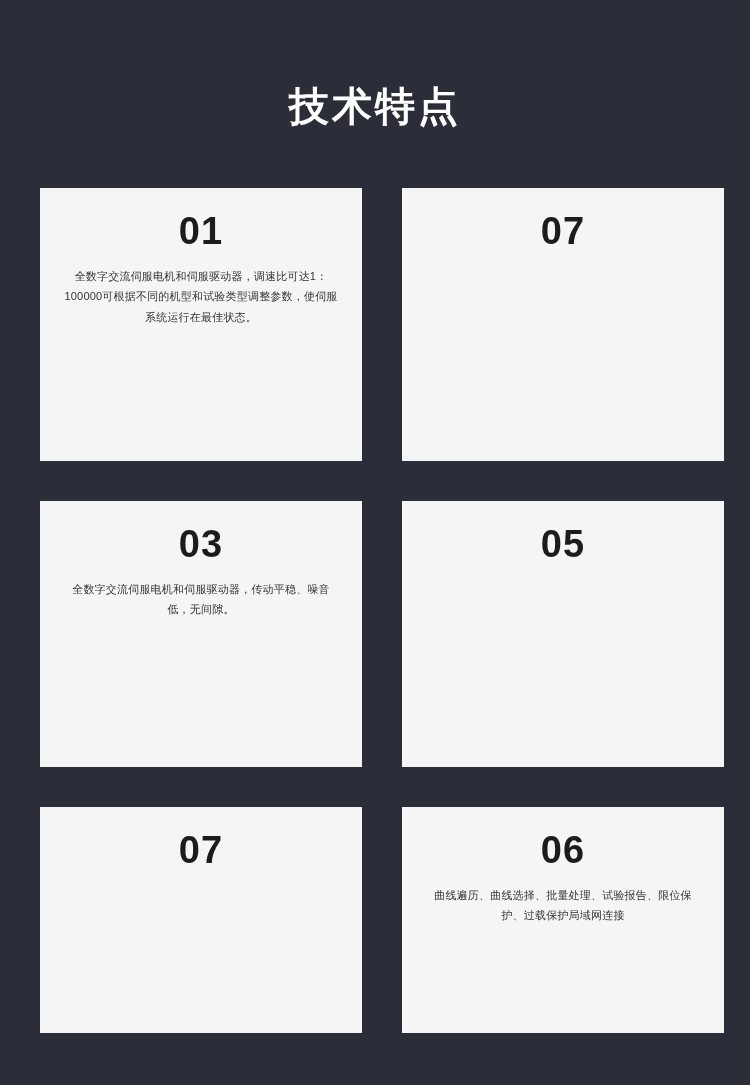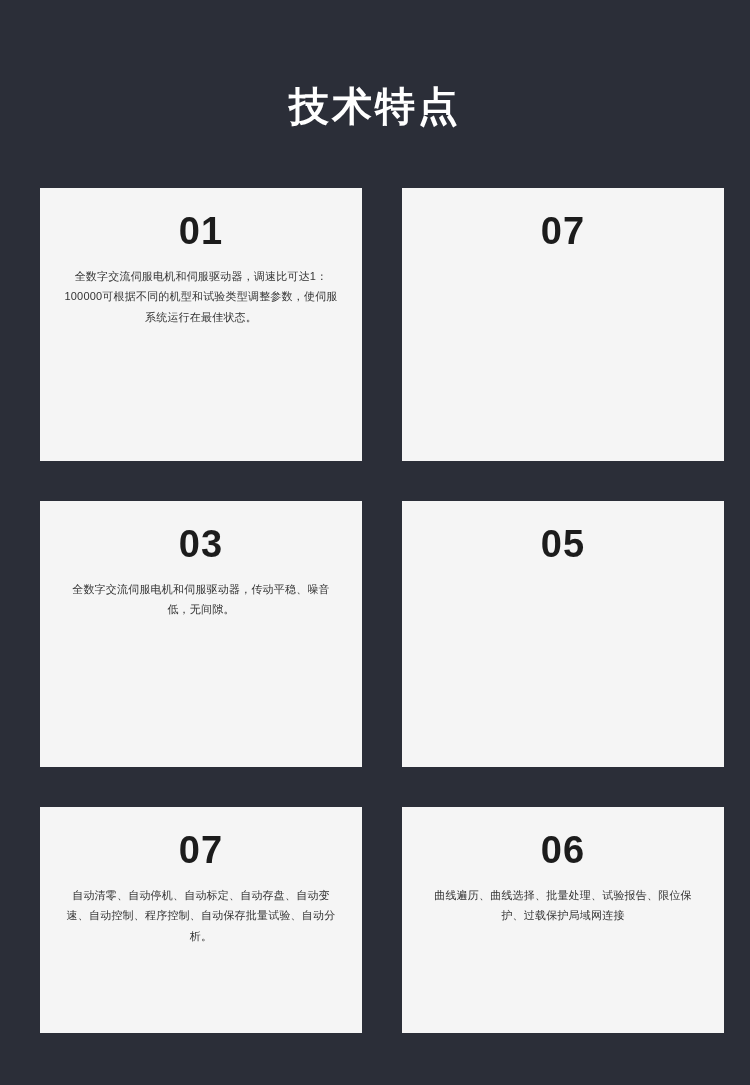--- a/index.html
+++ b/index.html
@@ -88,21 +88,20 @@
       <div class="card-number">03</div>
       <div class="card-text">全数字交流伺服电机和伺服驱动器，传动平稳、噪音低，无间隙。</div>
     </div>
 
     <div class="card row2">
       <div class="card-number">05</div>
     </div>
 
     <div class="card row3">
       <div class="card-number">07</div>
-      <div class="card-text">自动清零、自动停机、自动标定、自动存盘、自动变速、自动控制、程序控制、自动保存批量试验、自动分析。</div>
     </div>
 
     <div class="card row3">
       <div class="card-number">06</div>
       <div class="card-text">曲线遍历、曲线选择、批量处理、试验报告、限位保护、过载保护局域网连接</div>
     </div>
 
   </div>
 </div>
 

